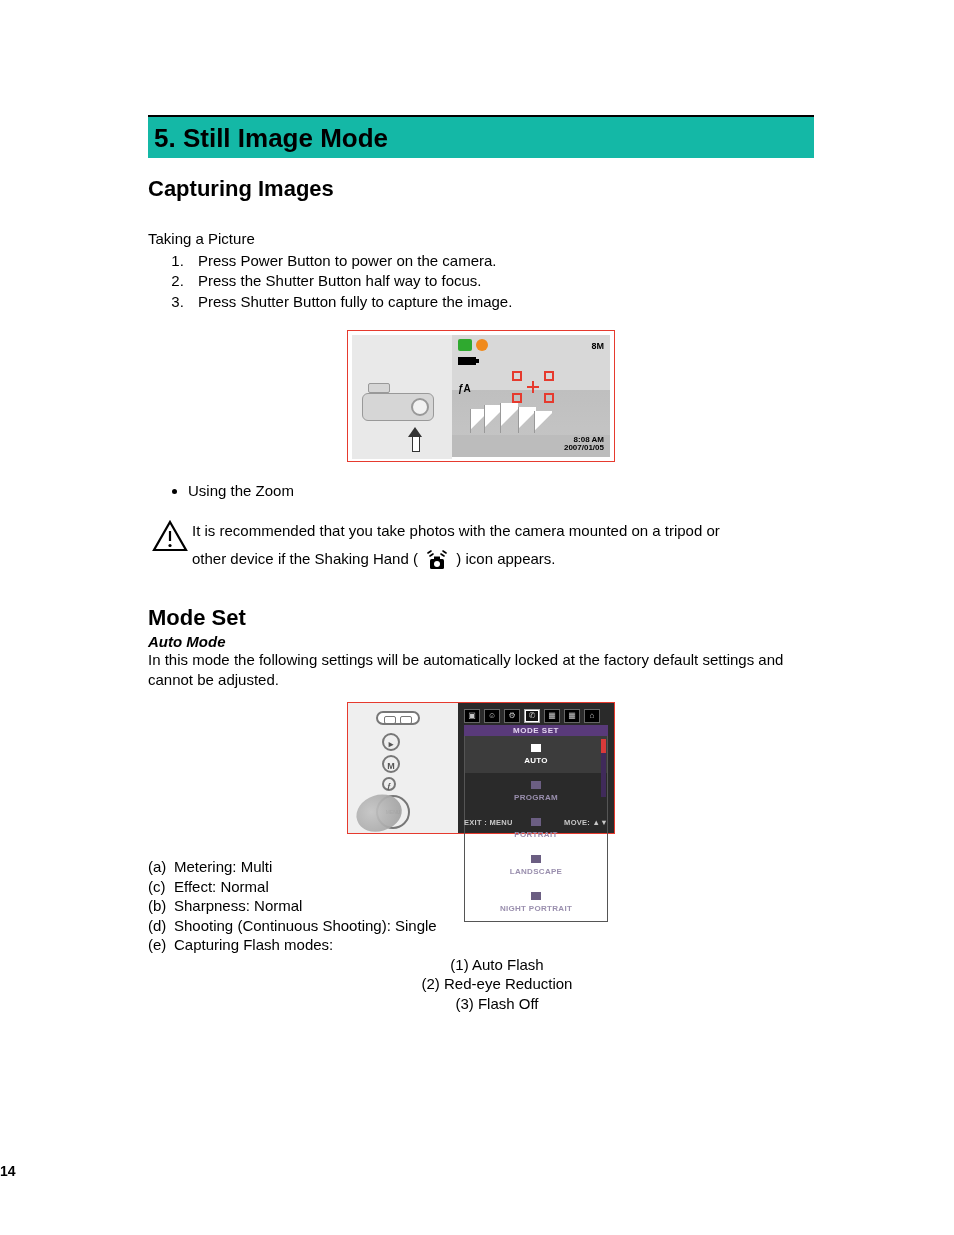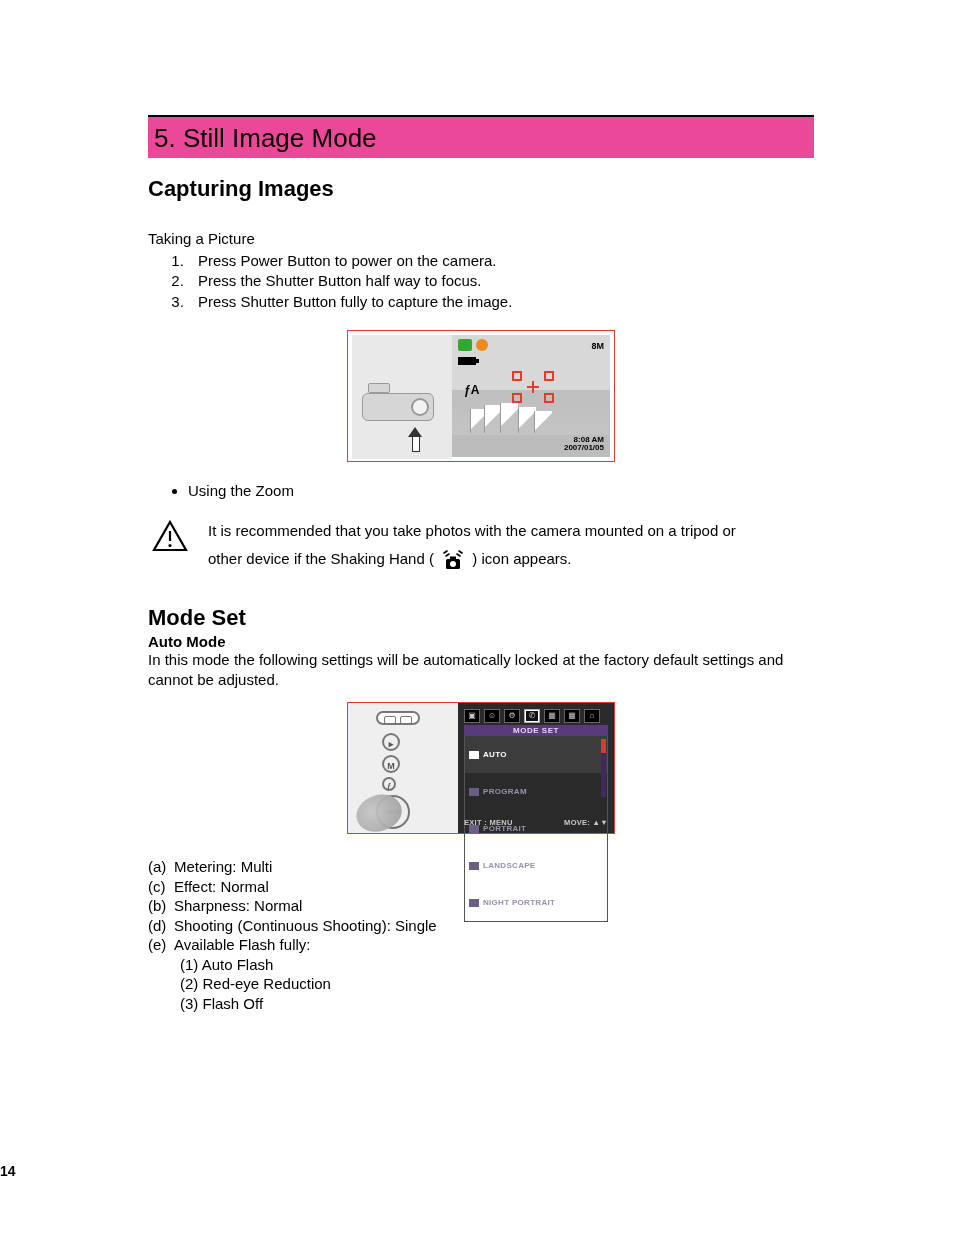--- a/index.html
+++ b/index.html
@@ -7,36 +7,37 @@
     font-family: Arial, Helvetica, sans-serif;
     font-size: 15px;
     color: #000;
     background: #fff;
     width: 954px;
     height: 1235px;
     position: relative;
     padding: 115px 140px 0 148px;
   }
   .h1-bar {
-    background: #ec4899;
+    background: #14b8a6;
     border-top: 2px solid #000;
     padding: 6px 6px 4px 6px;
     font-size: 26px;
-    font-weight: normal;
+    font-weight: bold;
     margin-bottom: 18px;
   }
   .h2 {
     font-size: 22px;
     font-weight: bold;
     margin-bottom: 28px;
   }
   .h3 {
     font-size: 15px;
     font-weight: bold;
     margin-top: 2px;
+    font-style: italic;
   }
   .intro { margin-bottom: 4px; }
   ol.steps {
     list-style: decimal;
     padding-left: 26px;
     margin-left: 14px;
     margin-bottom: 18px;
   }
   ol.steps li { padding-left: 10px; line-height: 1.35; }
   .figure-wrap { text-align: center; margin: 6px 0 20px 0; }
@@ -80,21 +81,21 @@
   }
   .fig1-right {
     position: absolute; left: 104px; top: 4px; right: 4px; bottom: 4px;
     background: linear-gradient(#d8d8d8 0%, #d8d8d8 45%, #bfbfbf 45%, #c6c6c6 100%);
     overflow: hidden;
   }
   .osd-cam { position:absolute; left:6px; top:4px; width:14px; height:12px; background:#2fa92f; border-radius:2px; }
   .osd-face { position:absolute; left:24px; top:4px; width:12px; height:12px; background:#f08a1c; border-radius:50%; }
   .osd-batt { position:absolute; left:6px; top:22px; width:18px; height:8px; background:#000; }
   .osd-batt::after { content:""; position:absolute; right:-3px; top:2px; width:3px; height:4px; background:#000; }
-  .osd-flash { position:absolute; left:12px; top:48px; color:#000; font-size:12px; font-weight:bold;text-align:right; }
+  .osd-flash { position:absolute; left:6px; top:48px; color:#000; font-size:10px; font-weight:bold;text-align:right; }
   .osd-8m { position:absolute; right:6px; top:6px; font-size:9px; color:#000; font-weight:bold; }
   .osd-time { position:absolute; right:6px; bottom:4px; font-size:8px; color:#000; text-align:right; font-weight:bold; line-height:1.05; }
   .focus-box { position:absolute; left:60px; top:36px; width:42px; height:32px; }
   .focus-box span { position:absolute; width:10px; height:10px; border:2px solid #e63a2e; }
   .fc-tl { left:0; top:0; border-right:none; border-bottom:none; }
   .fc-tr { right:0; top:0; border-left:none; border-bottom:none; }
   .fc-bl { left:0; bottom:0; border-right:none; border-top:none; }
   .fc-br { right:0; bottom:0; border-left:none; border-top:none; }
   .focus-cross { position:absolute; left:50%; top:50%; width:12px; height:12px; transform:translate(-50%,-50%); }
   .focus-cross::before, .focus-cross::after { content:""; position:absolute; background:#e63a2e; }
@@ -107,21 +108,21 @@
 
   ul.bullet {
     list-style: disc;
     padding-left: 26px;
     margin-left: 14px;
     margin-bottom: 18px;
   }
   ul.bullet .bullet-title { display:block; }
   ul.bullet .bullet-body { display:block; margin-left: 0; }
 
-  .warning-row { display:flex; align-items:flex-start; gap:20px; margin: 0 0 30px 4px; }
+  .warning-row { display:flex; align-items:flex-start; gap:4px; margin: 0 0 30px 4px; }
   .warn-icon { flex:0 0 36px; height:34px; position:relative; margin-top: 2px; }
   .warn-icon svg { width:36px; height:34px; }
   .warn-text { flex:1; line-height: 1.9; }
   .shake-icon { display:inline-block; vertical-align: middle; margin: 0 2px; }
   .shake-icon svg { width:26px; height:22px; vertical-align: middle; }
 
   .mode-set-h { font-size: 22px; font-weight: bold; margin-bottom: 2px; }
   .automode-desc { line-height:1.35; margin-bottom: 12px; }
 
   
@@ -140,32 +141,32 @@
   .circ.flash { left:26px; top:66px; width:14px; height:14px; line-height:14px; font-size:8px; }
   .dpad { position:absolute; left:20px; top:84px; width:34px; height:34px; border:2px solid #777; border-radius:50%; }
   .dpad::after { content:"MENU"; position:absolute; left:50%; top:50%; transform:translate(-50%,-50%); font-size:5px; color:#555; }
   .thumb { position:absolute; left:0; top:84px; width:46px; height:36px; background:radial-gradient(circle at 35% 40%, #c4c4c4, #9a9a9a); border-radius:50% 50% 48% 48%; transform:rotate(-18deg); opacity:0.92; }
   .fig2-right { position:absolute; left:110px; top:0; right:0; bottom:0; background:#2a2a2a; color:#c8c8c8; font-family: Arial, sans-serif; }
   .tab-row { display:flex; gap:4px; padding:6px 6px 2px 6px; }
   .tab { width:16px; height:14px; background:#000; border:1px solid #666; font-size:8px; color:#c8c8c8; text-align:center; line-height:12px; }
   .tab.active { background:#111; border-color:#aaa; box-shadow:0 0 0 1px #fff inset; }
   .menu-title { background:#593a7a; color:#e2d4f0; font-size:8px; font-weight:bold; padding:1px 6px; margin:0 6px; letter-spacing:0.5px; }
   .menu-body { margin:0 6px; border:1px solid #555; border-top:none; }
-  .menu-item { display:flex; align-items:center; gap:4px; font-size:8px; font-weight:bold; padding:14px 4px; color:#9a8fae; letter-spacing:0.3px; }
+  .menu-item { display:flex; align-items:center; gap:4px; font-size:8px; font-weight:bold; padding:8px 4px; color:#9a8fae; letter-spacing:0.3px;flex-direction:column; }
   .menu-item .mi-icon { width:10px; height:8px; background:#6b5e82; }
   .menu-item.sel { background:#3c3c3c; color:#fff; }
   .menu-item.sel .mi-icon { background:#fff; }
   .scroll-track { position:absolute; right:8px; top:36px; width:5px; height:58px; background:#402a5a; }
   .scroll-thumb { position:absolute; right:8px; top:36px; width:5px; height:14px; background:#d83a3a; }
   .menu-footer { position:absolute; left:6px; right:6px; bottom:6px; display:flex; justify-content:space-between; font-size:7.5px; font-weight:bold; color:#c8c8c8; letter-spacing:0.3px; }
 
   .lettered { margin-left:0; margin-bottom: 10px; }
   .lettered .row { line-height:1.3; }
   .lettered .lbl { display:inline-block; width:26px; }
-  .sublist { margin-left:32px; }
+  .sublist { margin-left:32px;text-align:center; }
   .sublist .row { line-height:1.3; }
 
   .page-num {
     position:absolute; left:0; right:0; bottom:56px; 
     font-weight:bold; font-size:14px;
   }
 </style>
 </head>
 <body>
 
@@ -304,21 +305,21 @@
       </div>
     </div>
   </div>
 </div>
 
 <div class="lettered">
   <div class="row"><span class="lbl">(a)</span><span>Metering: Multi</span></div>
   <div class="row"><span class="lbl">(c)</span><span>Effect: Normal</span></div>
   <div class="row"><span class="lbl">(b)</span><span>Sharpness: Normal</span></div>
   <div class="row"><span class="lbl">(d)</span><span>Shooting (Continuous Shooting): Single</span></div>
-  <div class="row"><span class="lbl">(e)</span><span>Available Flash fully:</span></div>
+  <div class="row"><span class="lbl">(e)</span><span>Capturing Flash modes:</span></div>
   <div class="sublist">
     <div class="row">(1) Auto Flash</div>
     <div class="row">(2) Red-eye Reduction</div>
     <div class="row">(3) Flash Off</div>
   </div>
 </div>
 
 <div class="page-num">14</div>
 
 </body></html>

